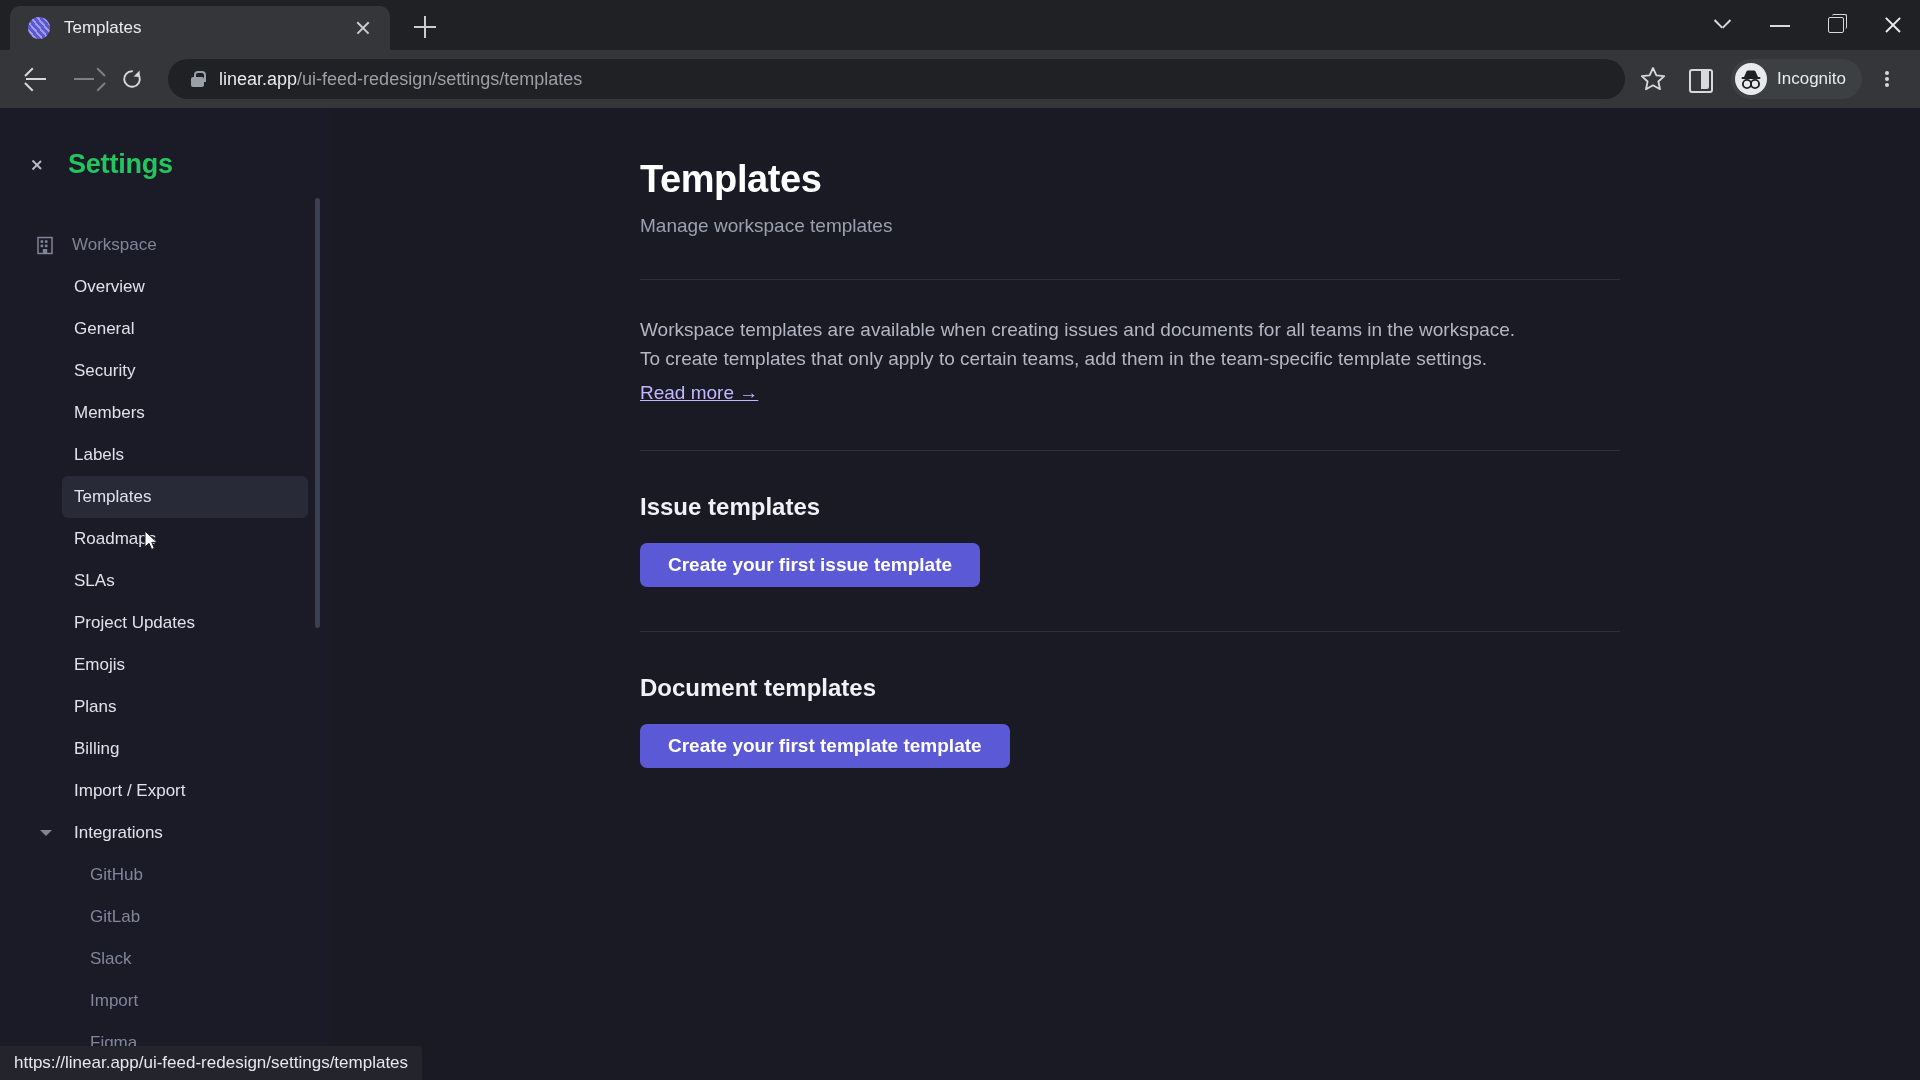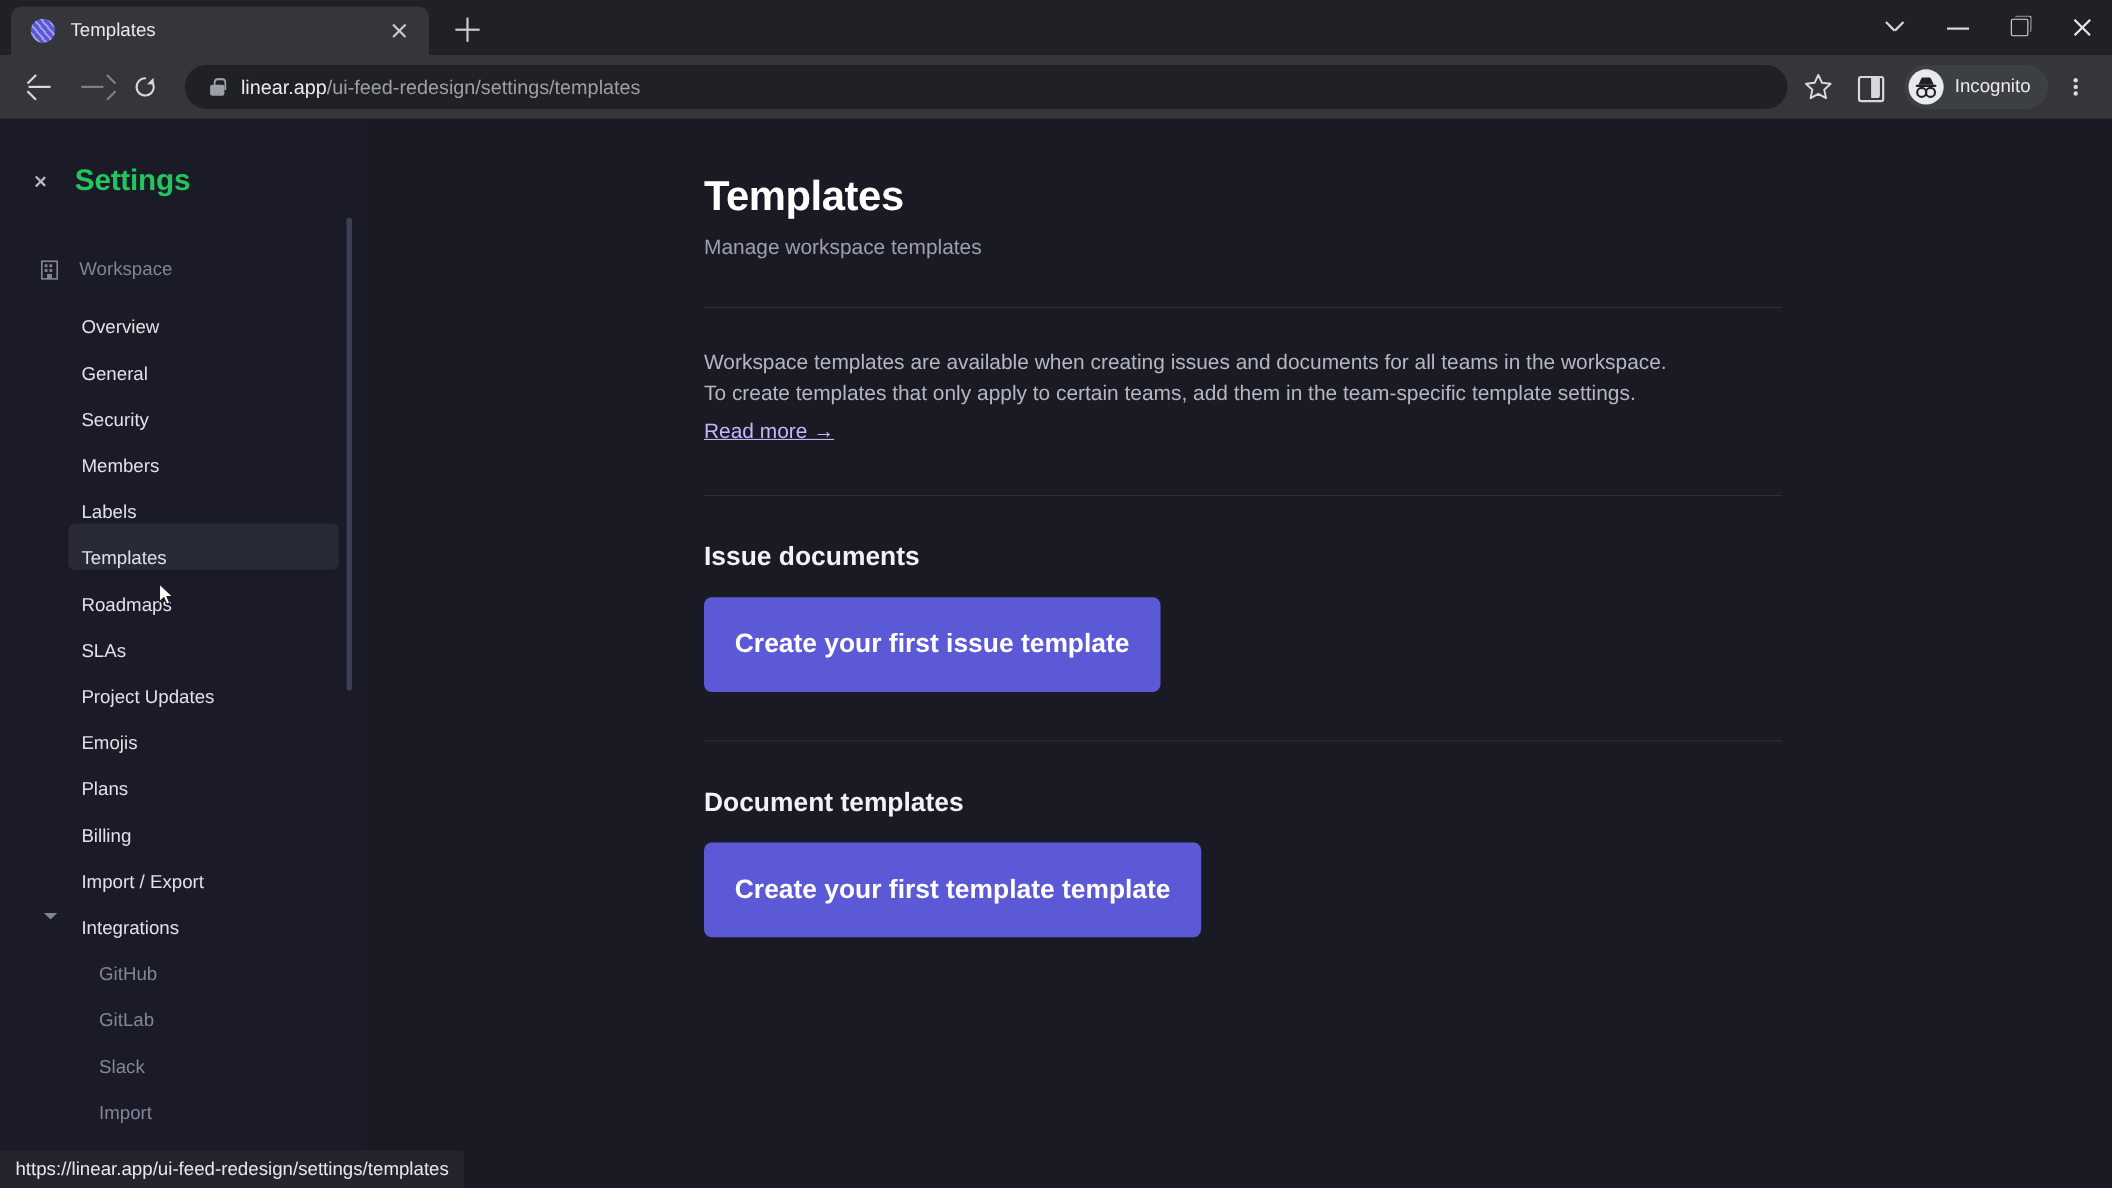--- a/index.html
+++ b/index.html
@@ -164,21 +164,21 @@
   .chev-back::after  { top: 15px; transform: rotate(-135deg); transform-origin: left center; }
   .settings-title { color: #22c55e; font-size: 27px; font-weight: 700; letter-spacing: -0.2px; }
 
   .navlist { margin-top: 32px; position: relative; }
   .navgroup {
     display: flex; align-items: center; height: 42px;
     padding-left: 34px; color: #7f8596; font-size: 17px;
   }
   .bld-icon { width: 22px; height: 22px; position: relative; margin-right: 16px; flex: 0 0 auto; }
   .navitem {
-    height: 42px; display: flex; align-items: flex-end;
+    height: 42px; display: flex; align-items: center;
     margin: 0 22px 0 62px; padding: 0 12px; border-radius: 6px;
     color: #dfe2ea; font-size: 17px; white-space: nowrap;
   }
   .navitem.active { background: #282a38; }
   .navitem.sub { color: #81869a; margin-left: 78px; }
   .navitem.expandable { margin-left: 62px; position: relative; }
   .caret {
     position: absolute; left: -22px; top: 50%; margin-top: -3px;
     width: 0; height: 0;
     border-left: 6px solid transparent; border-right: 6px solid transparent;
@@ -202,22 +202,22 @@
   .page-title { color: #fff; font-size: 38px; font-weight: 700; letter-spacing: -0.4px; }
   .page-sub { color: #9ba0b0; font-size: 19px; margin-top: 14px; }
   .rule { height: 1px; background: #2d2f3e; margin: 42px 0 0 0; }
 
   .body-copy { color: #b3b7c4; font-size: 19px; line-height: 1.5; margin-top: 36px; }
   .readmore { color: #c4b5fd; font-size: 19px; margin-top: 9px; display: inline-block; }
 
   .section-title { color: #f1f2f6; font-size: 24px; font-weight: 700; }
   .btn {
     display: inline-block; margin-top: 22px;
-    background: #5c59d6; color: #fff; font-size: 24px; font-weight: 700;
-    padding: 29px 28px; border-radius: 7px; border: none;
+    background: #5c59d6; color: #fff; font-size: 19px; font-weight: 700;
+    padding: 11px 28px; border-radius: 7px; border: none;
     font-family: "Liberation Sans", sans-serif;
   }
 
   .statusbar {
     position: absolute; left: 0; bottom: 0; height: 34px;
     background: #23242c; color: #e6e8ee; font-size: 17px;
     display: flex; align-items: center; padding: 0 14px;
     border-top-right-radius: 3px; z-index: 40;
   }
 </style>
@@ -394,21 +394,21 @@
 
         <div class="body-copy">
           <div>Workspace templates are available when creating issues and documents for all teams in the workspace.</div>
           <div>To create templates that only apply to certain teams, add them in the team-specific template settings.</div>
         </div>
         <a class="readmore" href="#">Read more →</a>
 
         <div class="rule" style="margin-top:46px"></div>
 
         <div style="margin-top:42px">
-          <div class="section-title">Issue documents</div>
+          <div class="section-title">Issue templates</div>
           <button class="btn">Create your first issue template</button>
         </div>
 
         <div class="rule" style="margin-top:44px"></div>
 
         <div style="margin-top:42px">
           <div class="section-title">Document templates</div>
           <button class="btn">Create your first template template</button>
         </div>
       </div>

